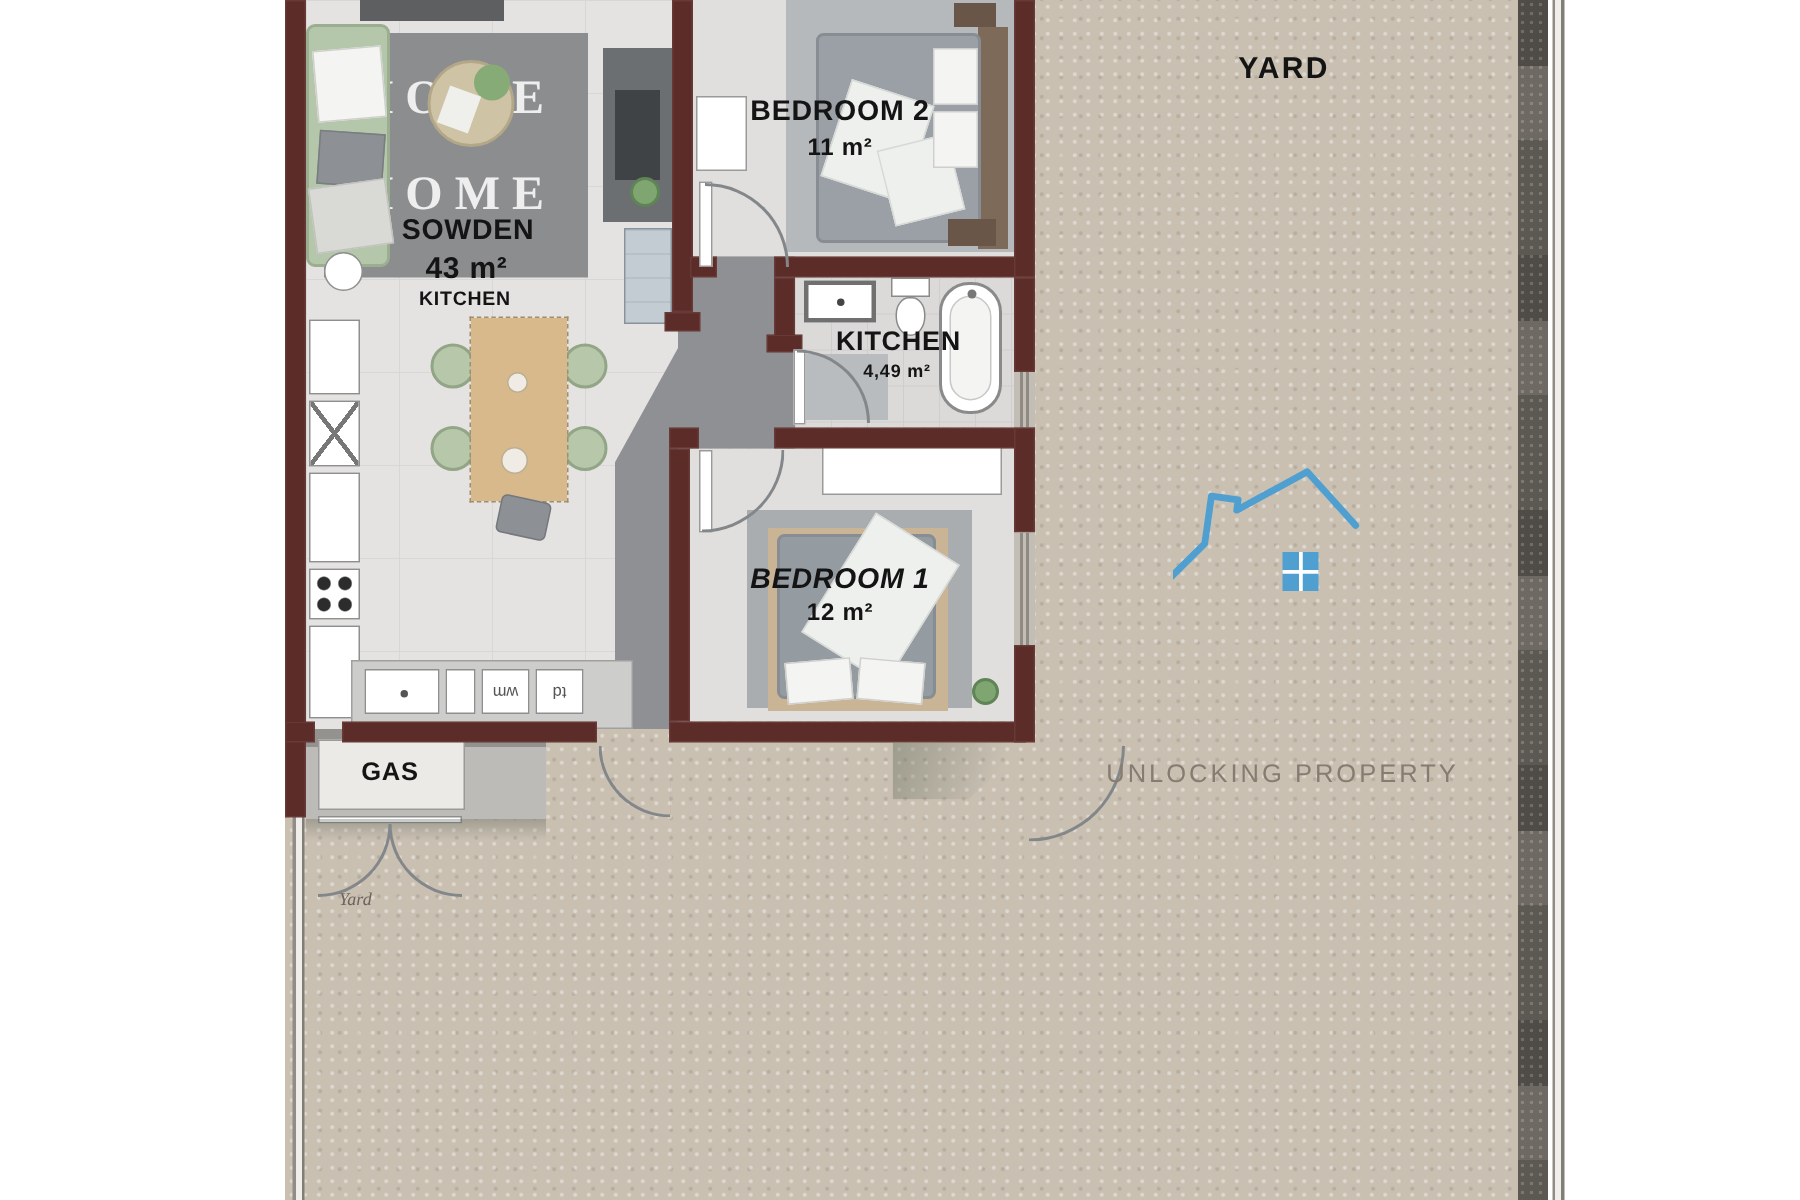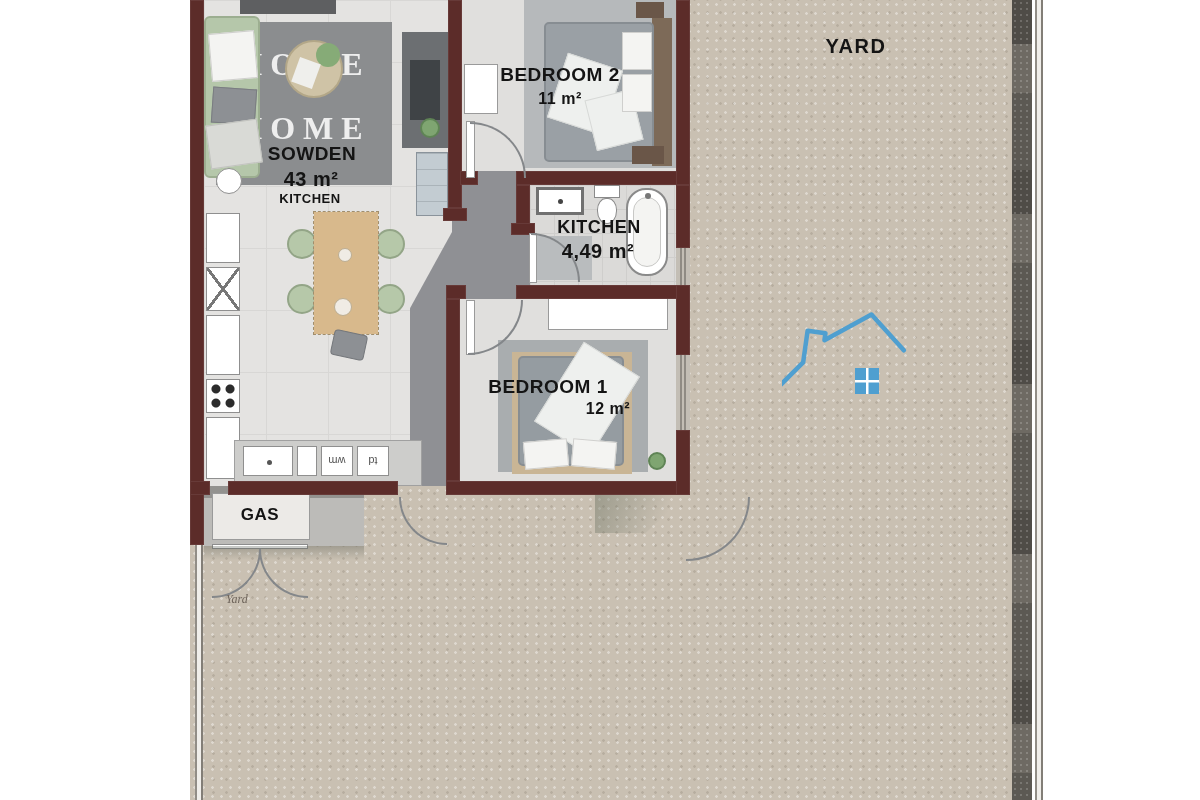--- a/index.html
+++ b/index.html
@@ -221,27 +221,28 @@
   <div class="abs arc" style="left:259px;top:549px;width:47px;height:47px;border-width:0 0 2px 2px;border-radius:0 0 0 100%;"></div>
   <div class="abs arc" style="left:399px;top:497px;width:46px;height:46px;border-width:0 0 2px 2px;border-radius:0 0 0 100%;"></div>
   <div class="abs arc" style="left:686px;top:497px;width:62px;height:62px;border-width:0 2px 2px 0;border-radius:0 0 100% 0;"></div>
 
   <div class="abs roomlabel" style="left:312px;top:143px;font-size:19px;">SOWDEN</div>
   <div class="abs roomlabel" style="left:311px;top:168px;font-size:20px;">43 m²</div>
   <div class="abs roomlabel" style="left:310px;top:191px;font-size:13px;">KITCHEN</div>
   <div class="abs roomlabel" style="left:560px;top:64px;font-size:19px;">BEDROOM 2</div>
   <div class="abs roomlabel" style="left:560px;top:90px;font-size:16px;">11 m²</div>
   <div class="abs roomlabel" style="left:599px;top:217px;font-size:18px;">KITCHEN</div>
-  <div class="abs roomlabel" style="left:598px;top:240px;font-size:20px;">4,49 m²</div>
-  <div class="abs roomlabel" style="left:548px;top:376px;font-size:19px;">BEDROOM 1</div>
-  <div class="abs roomlabel" style="left:560px;top:400px;font-size:16px;margin-left:48px;">12 m²</div>
+  <div class="abs roomlabel" style="left:598px;top:240px;font-size:12px;">4,49 m²</div>
+  <div class="abs roomlabel" style="left:560px;top:376px;font-size:19px;font-style:italic;">BEDROOM 1</div>
+  <div class="abs roomlabel" style="left:560px;top:400px;font-size:16px;">12 m²</div>
   <div class="abs roomlabel" style="left:260px;top:505px;font-size:17px;">GAS</div>
   <div class="abs roomlabel" style="left:856px;top:35px;font-size:20px;letter-spacing:1.5px;">YARD</div>
   <div class="abs yard-small" style="left:226px;top:592px;">Yard</div>
 
   <svg class="abs" style="left:782px;top:302px;" width="150" height="98" viewBox="0 0 150 98">
     <path d="M 4 91 L 23 66 L 23 34 L 41 34 L 41 41 L 84 9 L 121 40" fill="none" stroke="#4f9fd0" stroke-width="4.5" stroke-linecap="round" stroke-linejoin="round" transform="rotate(8 62 50)"></path>
     <rect x="73" y="66" width="24" height="26" fill="#4f9fd0"></rect>
     <rect x="84" y="66" width="2.5" height="26" fill="#ffffff"></rect>
     <rect x="73" y="78" width="24" height="2.5" fill="#ffffff"></rect>
   </svg>
+  <div class="abs logo-tag" style="left:855px;top:506px;">UNLOCKING PROPERTY</div>
 
 </div>
 
 </body></html>

